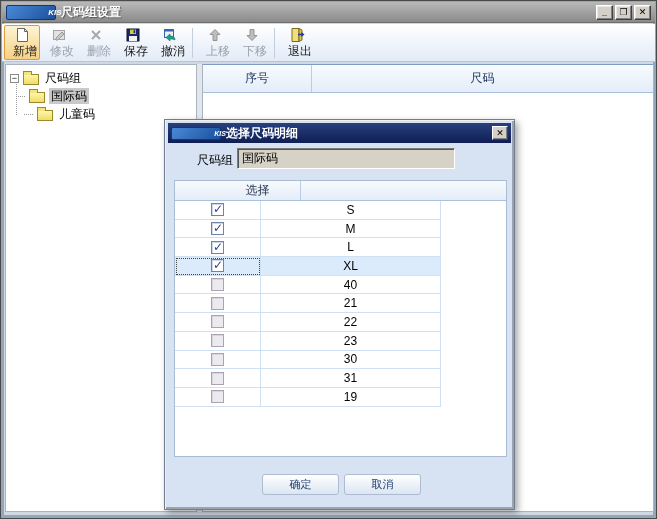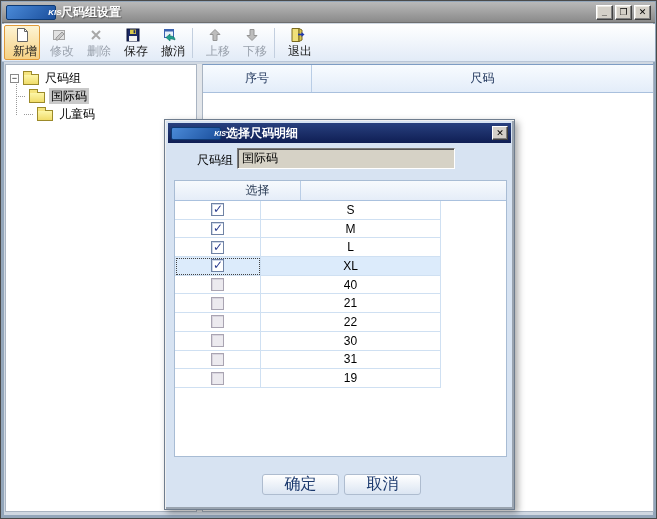--- a/index.html
+++ b/index.html
@@ -160,21 +160,21 @@
     border:1px solid #a9a4b2; box-shadow:inset 1px 1px 0 #d9d5de; }
   .cb.checked { background:#fff; border:1px solid #7083a5;
     box-shadow:inset 1px 1px 0 #cfd8e8; }
   .cb.checked::after { content:"✓"; position:absolute; left:1px; top:-2px;
     font-size:12px; font-weight:bold; color:#2b3d8f; }
 
   .dlg-btn {
     position:absolute; top:354px; width:77px; height:21px;
     background:linear-gradient(#ffffff,#dbe5f2);
     border:1px solid #aebccf; border-radius:3px;
-    color:#1c3a6e; font-size:16px; font-family:inherit;
+    color:#1c3a6e; font-size:11px; font-family:inherit;
     display:flex; align-items:center; justify-content:center; cursor:default;
   }
   .dlg-btn.ok { left:97px; }
   .dlg-btn.cancel { left:179px; }
 </style>
 </head>
 <body>
 
 <div class="window">
 
@@ -352,20 +352,26 @@
           <div class="dlg-row">
     <div class="dlg-cell cell-select">
       <div class="cb"></div>
     </div>
     <div class="dlg-cell cell-name">22</div>
   </div>
           <div class="dlg-row">
     <div class="dlg-cell cell-select">
       <div class="cb"></div>
     </div>
+    <div class="dlg-cell cell-name">23</div>
+  </div>
+          <div class="dlg-row">
+    <div class="dlg-cell cell-select">
+      <div class="cb"></div>
+    </div>
     <div class="dlg-cell cell-name">30</div>
   </div>
           <div class="dlg-row">
     <div class="dlg-cell cell-select">
       <div class="cb"></div>
     </div>
     <div class="dlg-cell cell-name">31</div>
   </div>
           <div class="dlg-row">
     <div class="dlg-cell cell-select">

